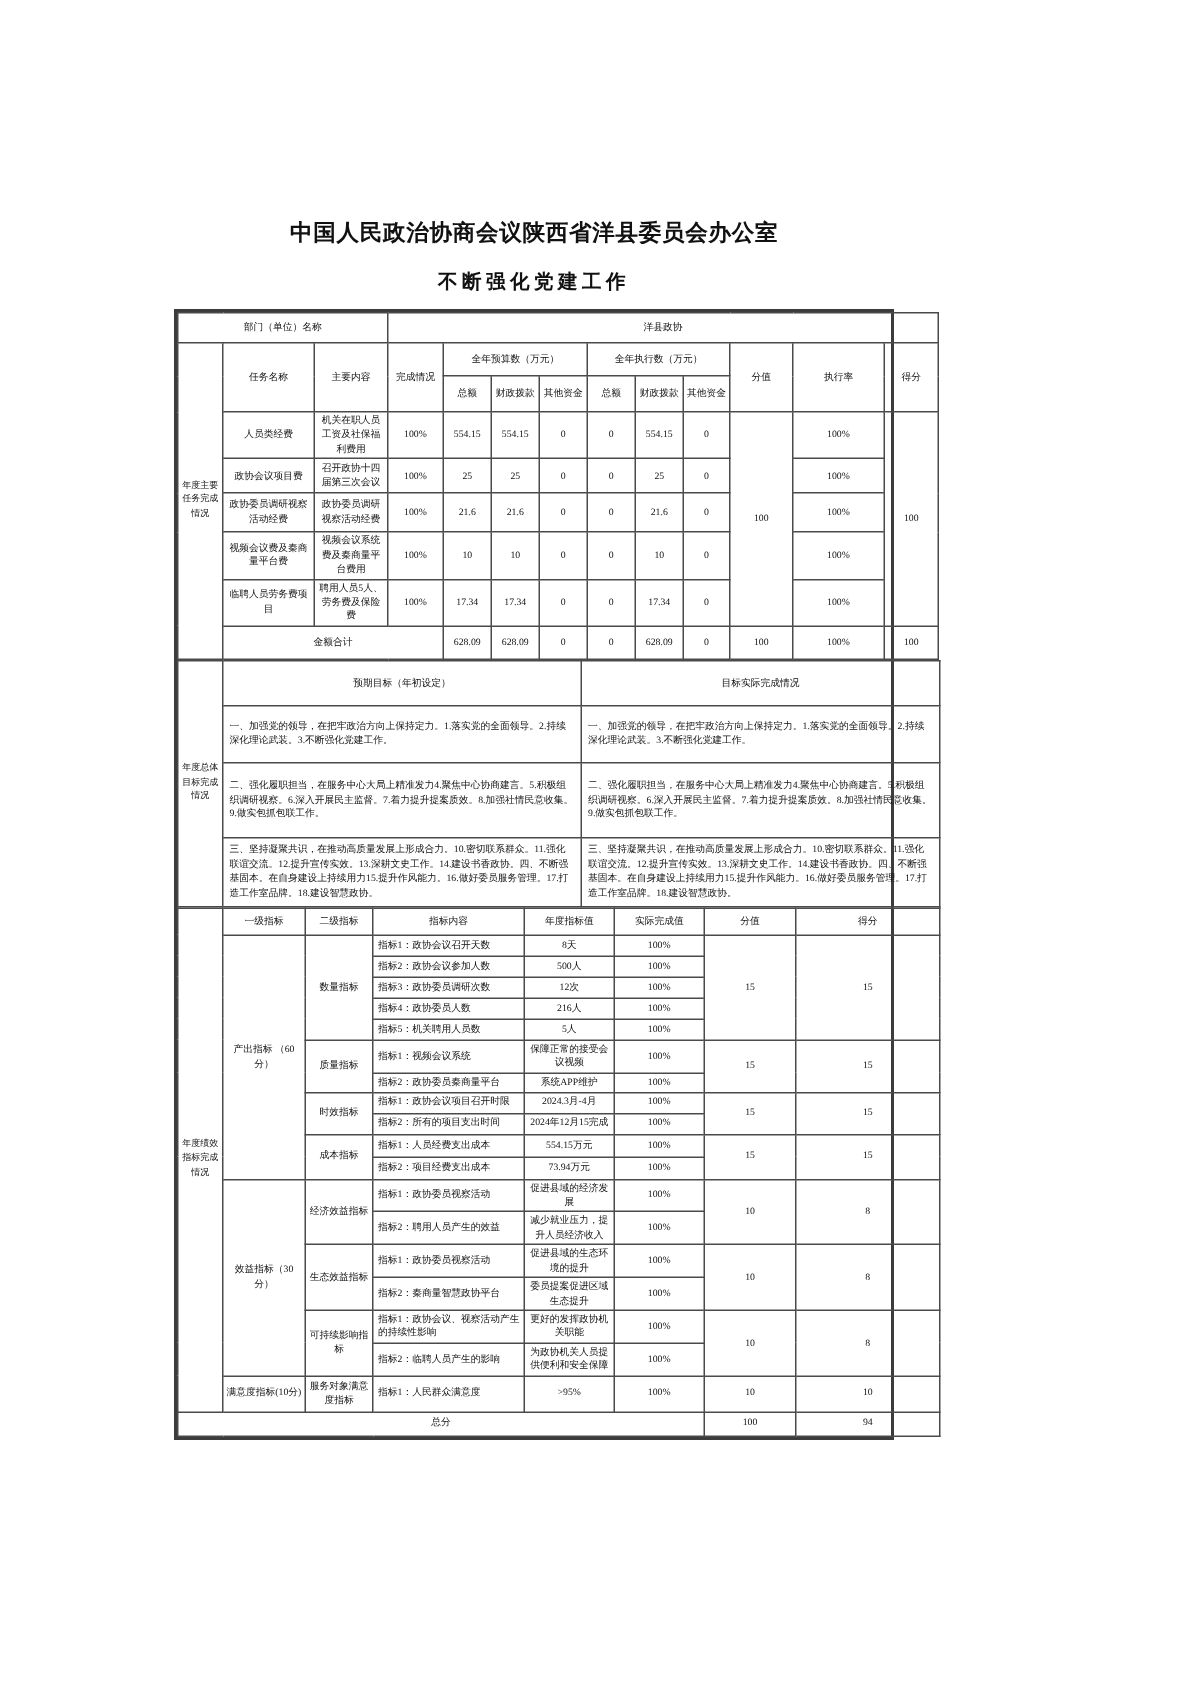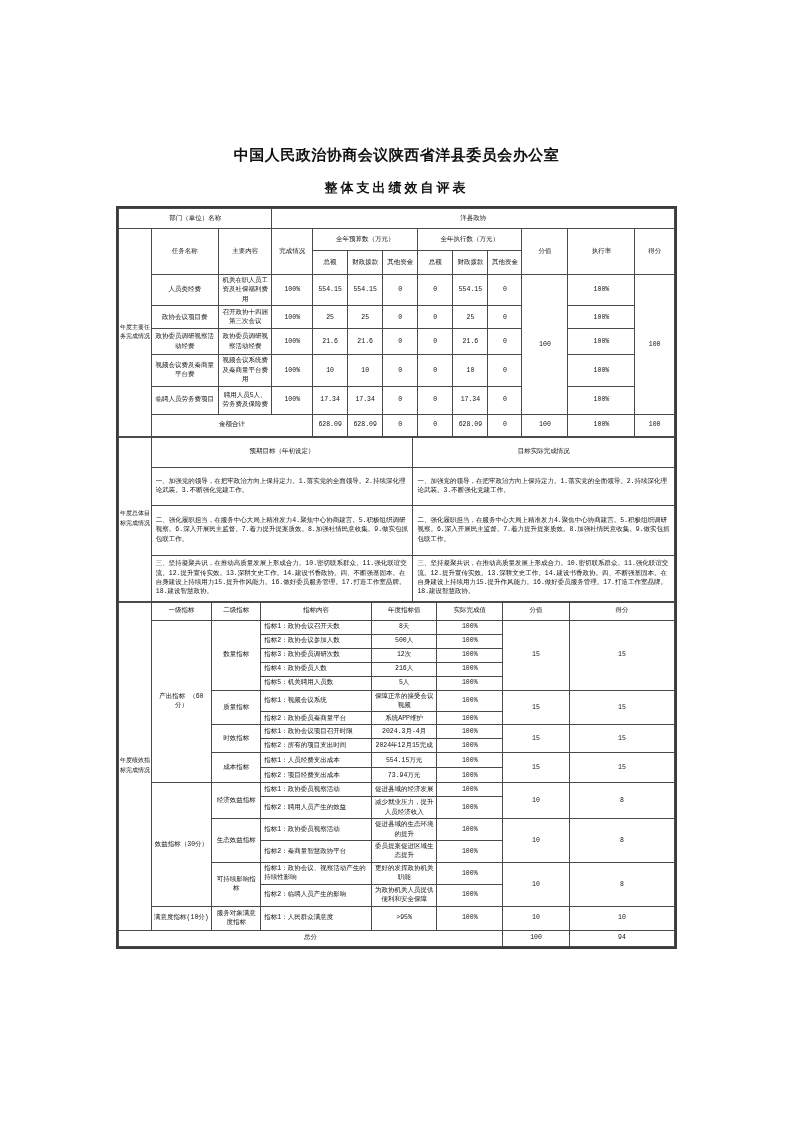--- a/index.html
+++ b/index.html
@@ -3,42 +3,42 @@
 <meta charset="utf-8">
 <style>
   * { box-sizing: border-box; }
   html, body { margin: 0; padding: 0; }
   body {
     width: 793px; height: 1122px;
     background: #ffffff;
     color: #111;
     font-family: "Liberation Serif", "DejaVu Serif", serif;
   }
-  .sheet { width: 561px; margin-left: 116px; padding-top: 146px; font-family: Liberation Mono, monospace; }
+  .sheet { width: 480px; margin-left: 116px; padding-top: 146px; }
   .org-title { text-align: center; font-size: 15px; font-weight: bold; letter-spacing: 0.5px; }
   .form-title { text-align: center; font-size: 13px; font-weight: 600; letter-spacing: 3px; margin-top: 14px; }
   .period { text-align: center; font-size: 8px; margin-top: 15px; }
   .tbl-wrap { margin-top: 9px; border: 2px solid #3c3c3c; }
   table { border-collapse: collapse; table-layout: fixed; width: 100%; }
   td {
     border: 1px solid #4a4a4a;
     font-size: 6.5px; line-height: 1.45;
     text-align: center; vertical-align: middle;
     padding: 1px 2px; word-break: break-all; overflow: hidden;
   }
   .para { text-align: left; padding: 3px 4px 3px 4px; }
   .lft  { text-align: left; padding-left: 3px; }
   .vlab { font-size: 6px; padding: 0; line-height: 1.6; }
 </style>
 </head>
 <body>
 
 <div class="sheet">
   <div class="org-title">中国人民政治协商会议陕西省洋县委员会办公室</div>
-  <div class="form-title">整体支出绩效自评表</div>
+  <div class="form-title">不断强化党建工作</div>
 
   <div class="tbl-wrap">
 
     <table>
       <colgroup>
         <col style="width:30px">
           <col style="width:61px">
           <col style="width:49px">
           <col style="width:37px">
         <col style="width:32px">

